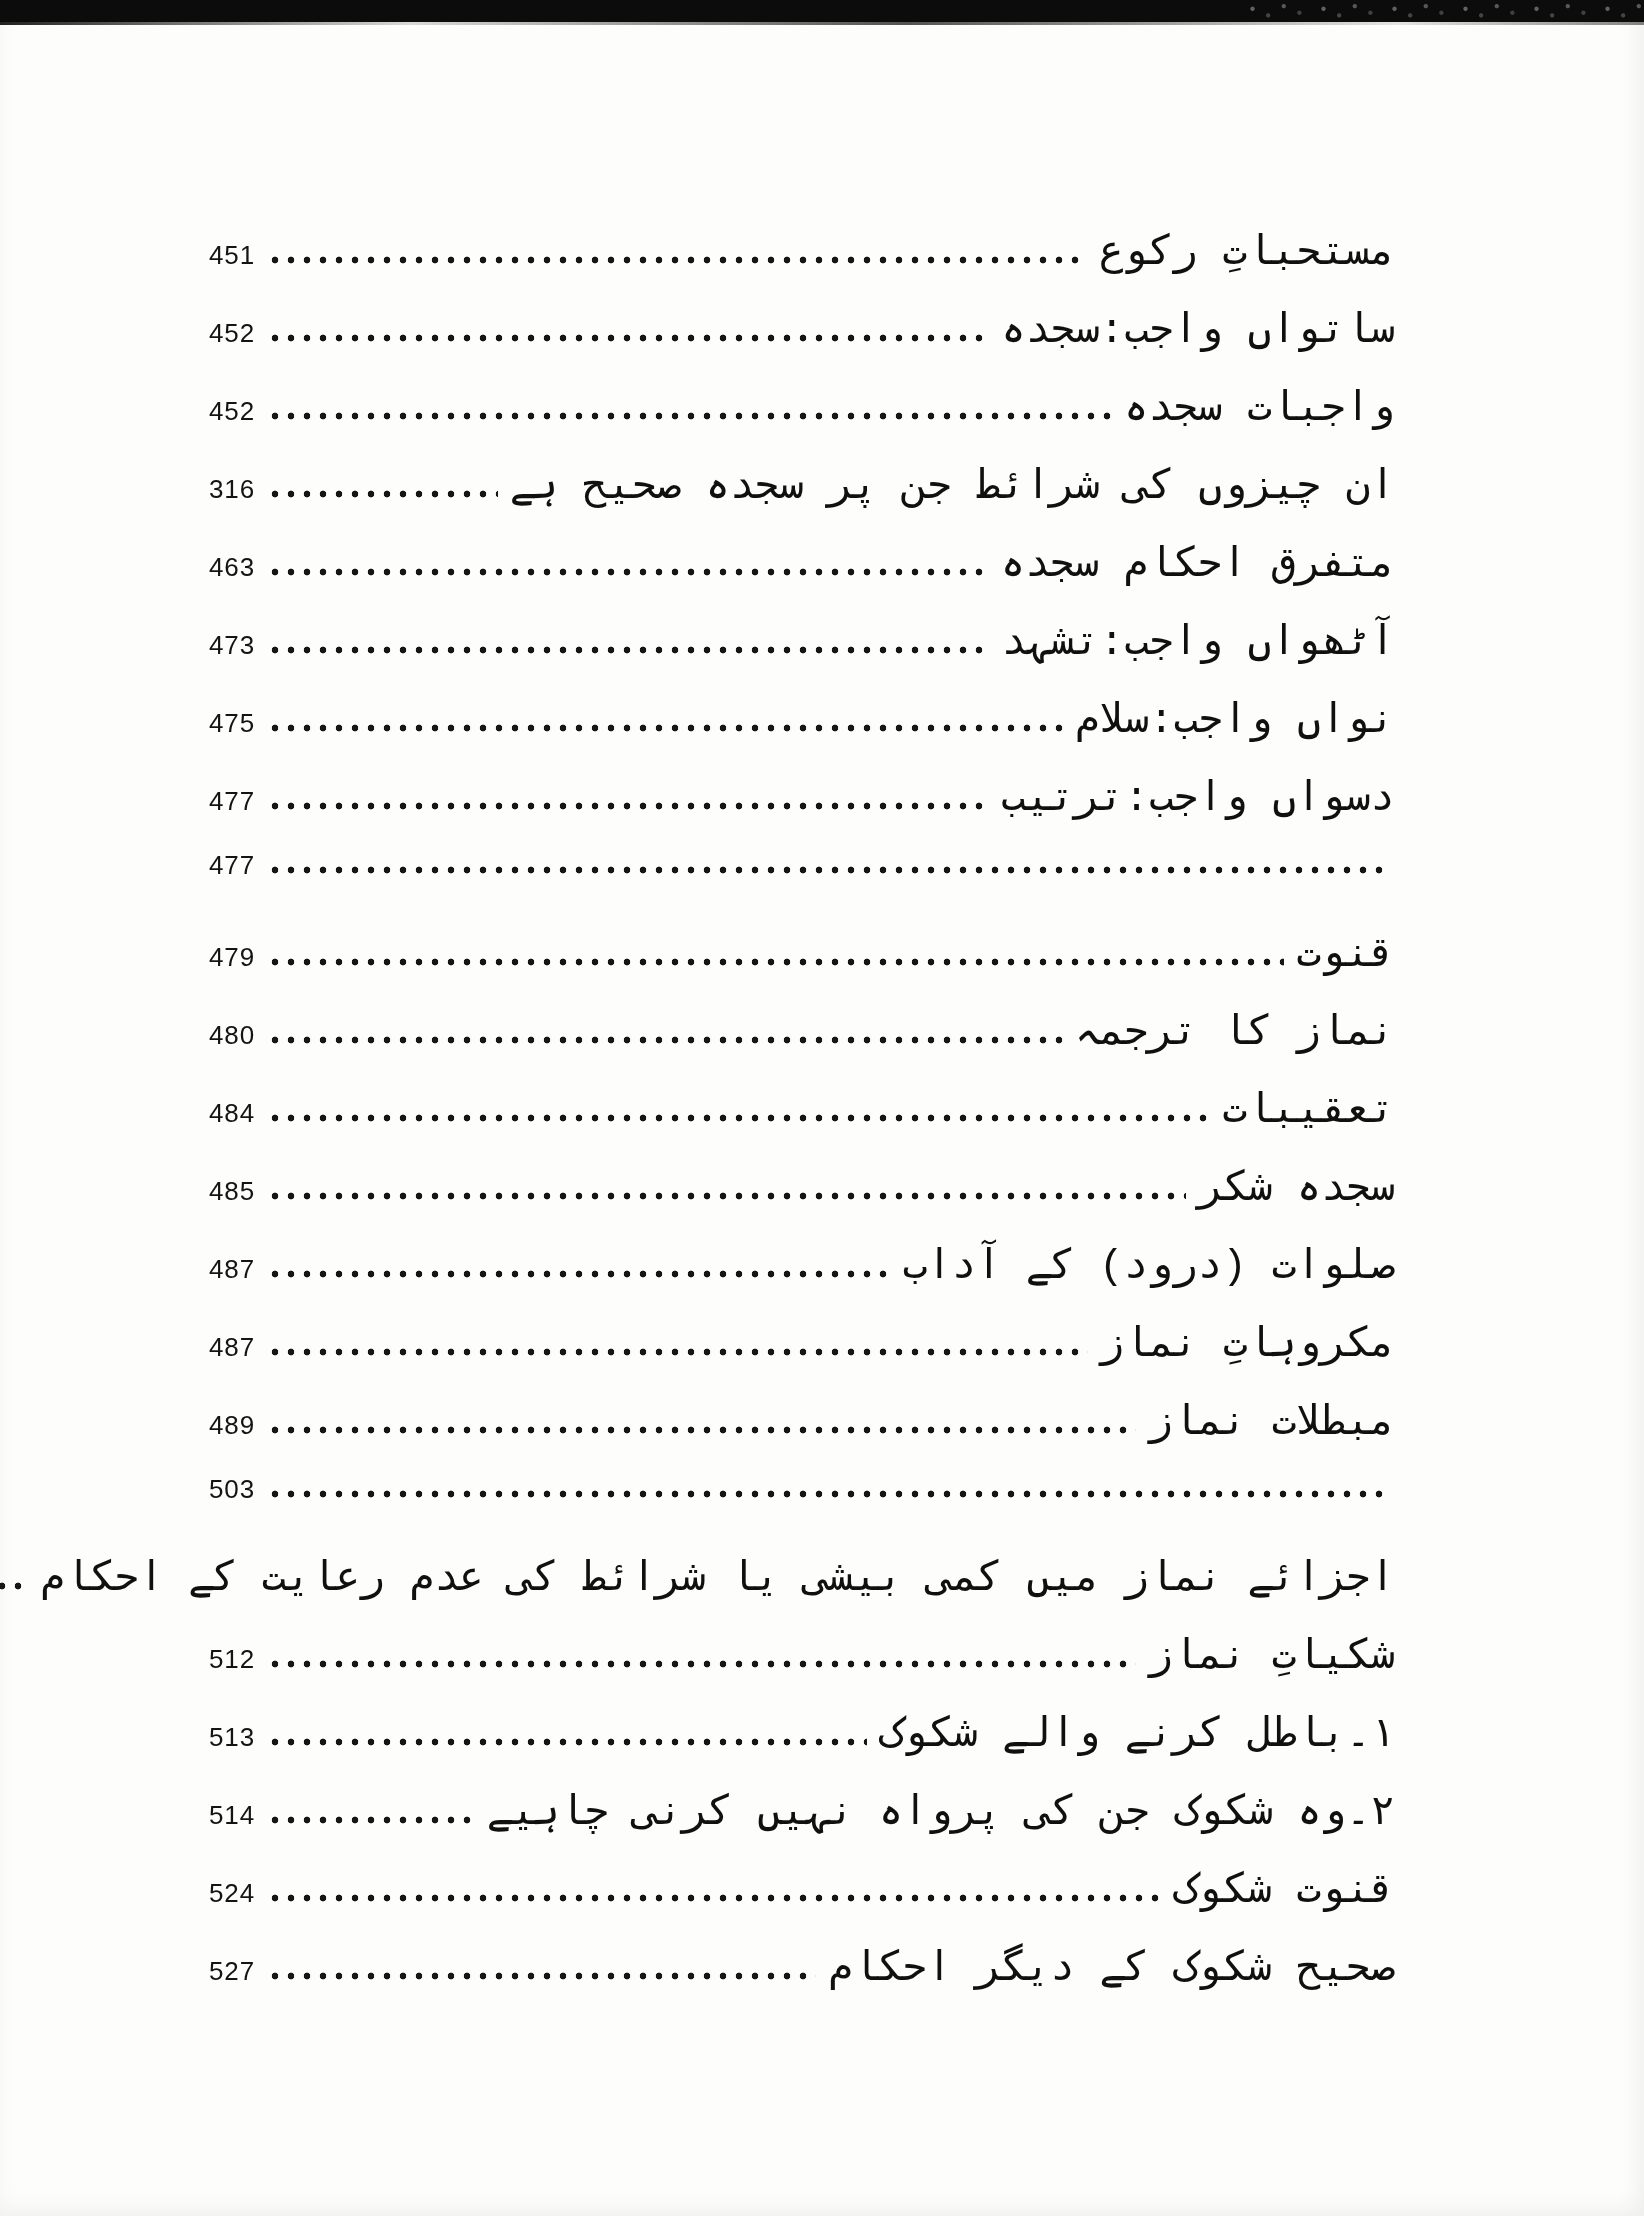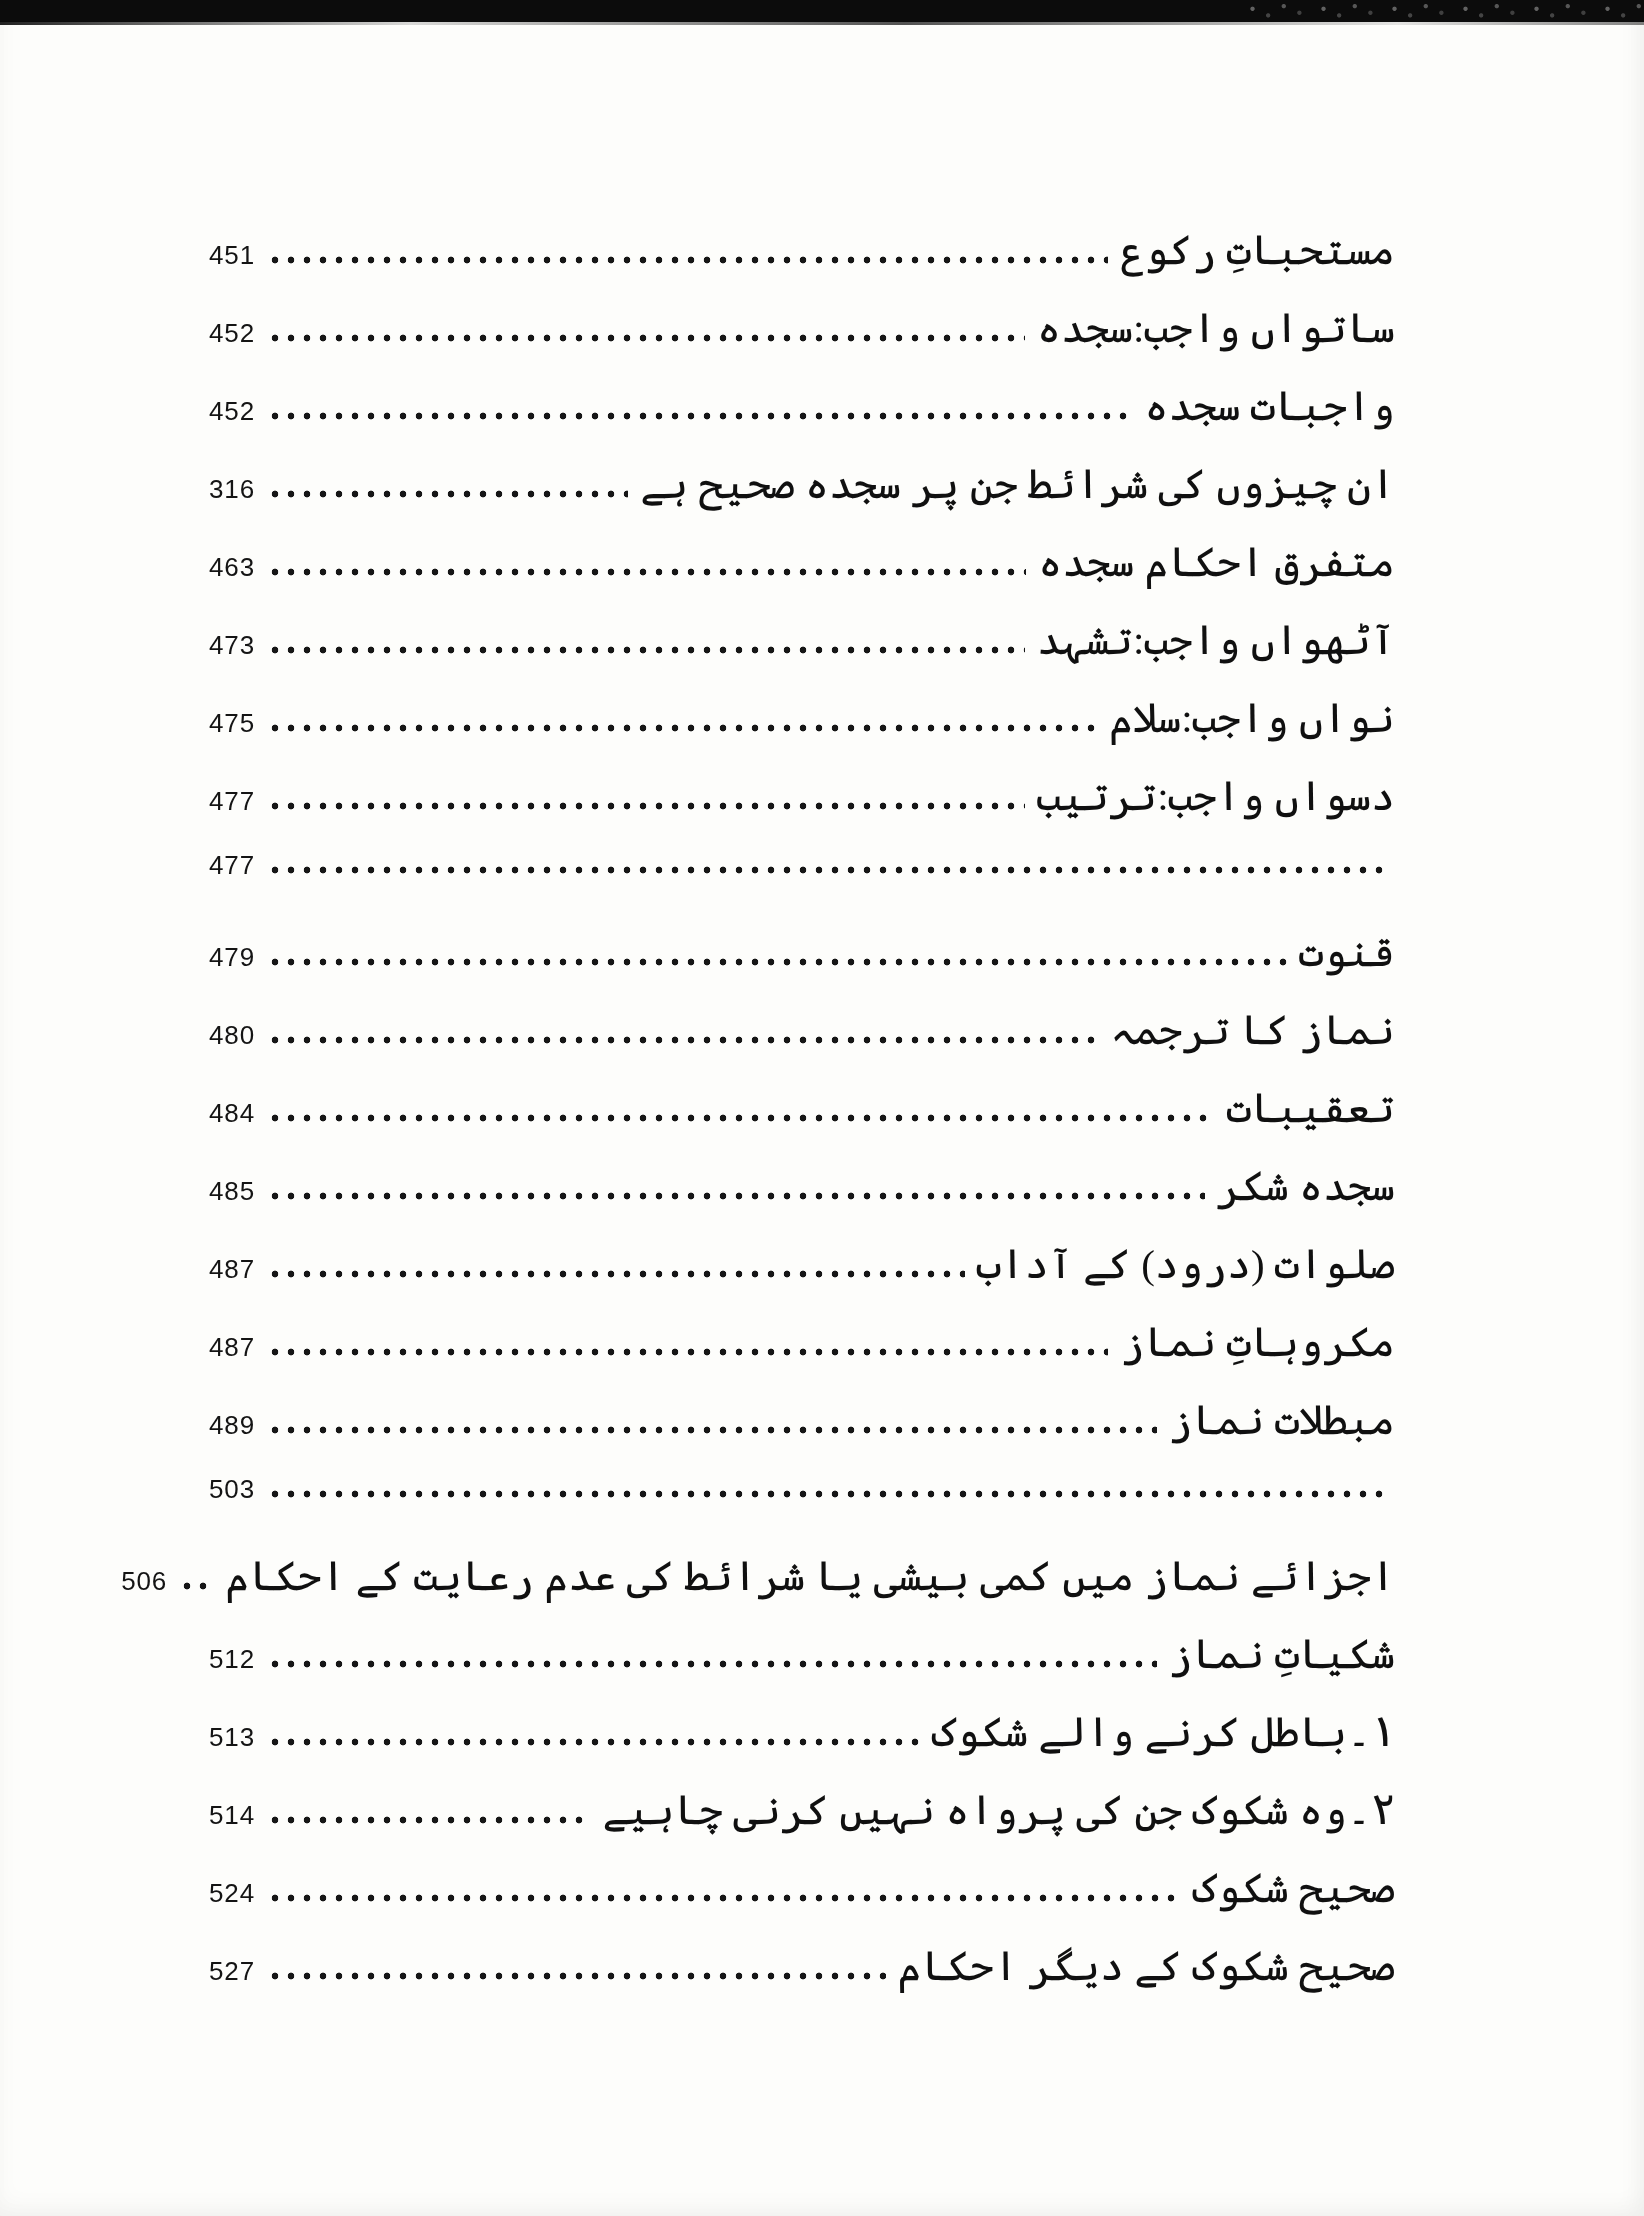--- a/index.html
+++ b/index.html
@@ -60,21 +60,21 @@
     direction: rtl;
   }
   .toc-row {
     display: flex;
     align-items: baseline;
     height: 78px;
     overflow: visible;
   }
   .toc-title {
     flex: 0 0 auto;
-    font-family: Liberation Serif, serif;
+    font-family: Liberation Mono, monospace;
     font-size: 41px;
     color: #101010;
     white-space: nowrap;
   }
   .toc-leader {
     flex: 1 1 auto;
     min-width: 34px;
     height: 7.7px;
     margin: 0 12px;
     background-image: radial-gradient(circle at center, #161616 2.9px, rgba(22,22,22,0) 3.6px);
@@ -216,21 +216,21 @@
     <span class="toc-page">513</span>
   </div>
 
   <div class="toc-row">
     <span class="toc-title">۲۔وہ شکوک جن کی پرواہ نہیں کرنی چاہیے</span>
     <span class="toc-leader"></span>
     <span class="toc-page">514</span>
   </div>
 
   <div class="toc-row">
-    <span class="toc-title">صحیح شکوک</span>
+    <span class="toc-title">قنوت شکوک</span>
     <span class="toc-leader"></span>
     <span class="toc-page">524</span>
   </div>
 
   <div class="toc-row">
     <span class="toc-title">صحیح شکوک کے دیگر احکام</span>
     <span class="toc-leader"></span>
     <span class="toc-page">527</span>
   </div>
 </main>

